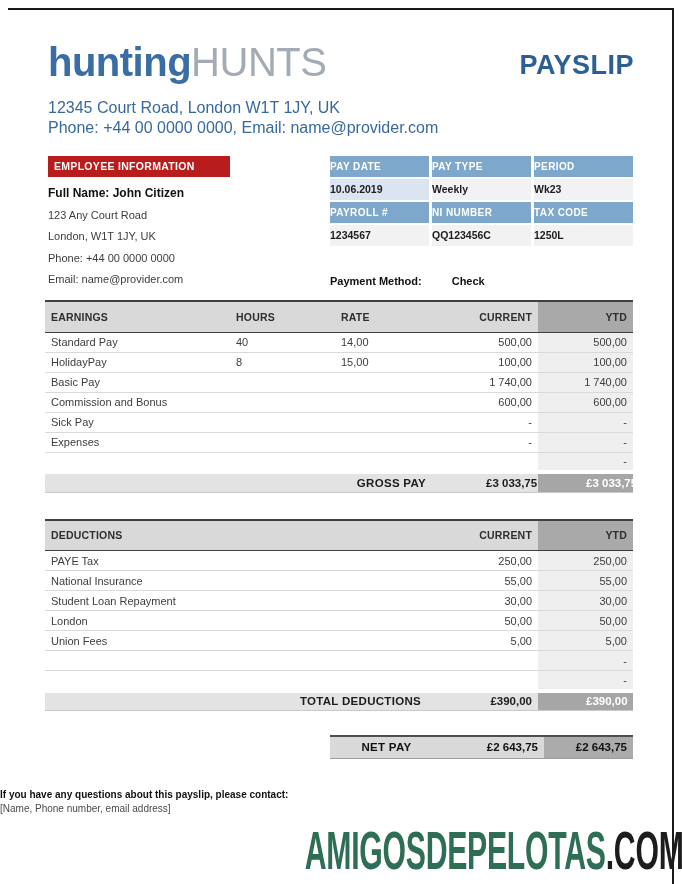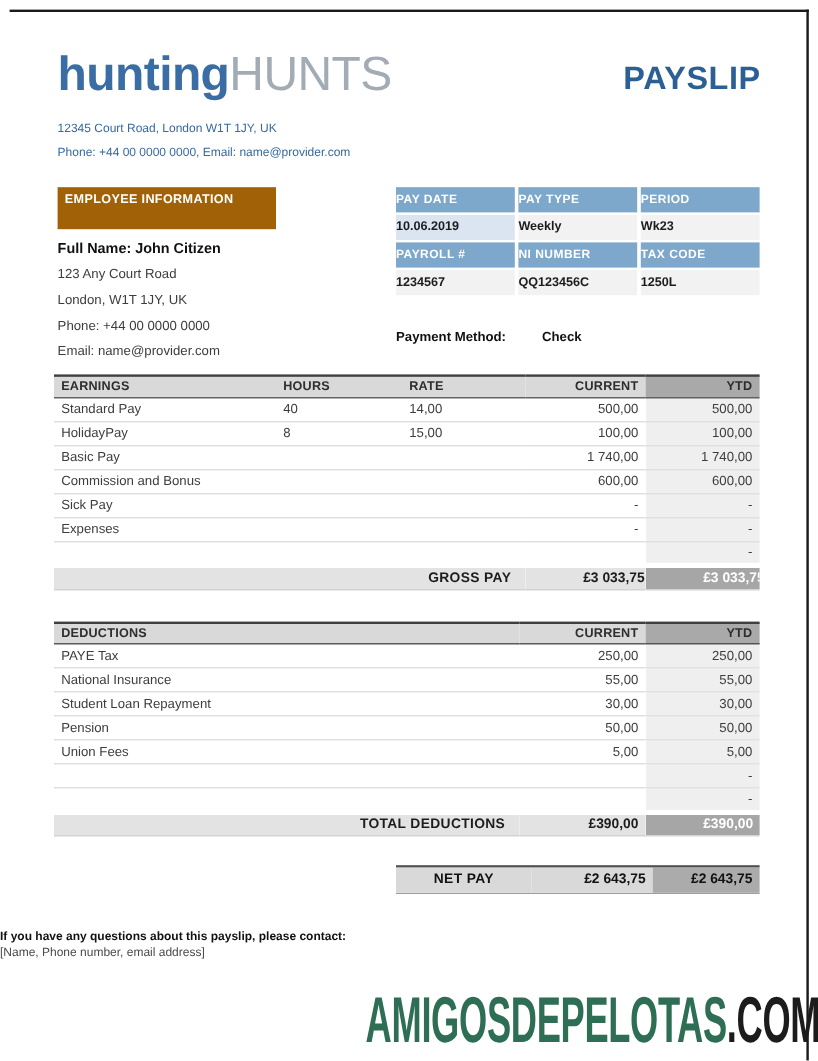--- a/index.html
+++ b/index.html
@@ -24,27 +24,27 @@
   
   .header {
     margin: 40px 48px 0 48px;
     display: flex; justify-content: space-between; align-items: flex-start; text-align: right;
   }
   .logo { font-size: 40px; line-height: 44px; letter-spacing: -0.5px; }
   .logo-primary { color: #3a6da3; font-weight: bold; }
   .logo-secondary { color: #a3acb4; font-weight: normal; }
   .payslip-title { color: #2c5f94; font-weight: bold; font-size: 27px; line-height: 30px; margin-top: 10px; letter-spacing: 0.5px; }
 
-  .company-lines { margin: 14px 48px 0 48px; font-size: 10px; line-height: 20px; color: #37699f; }
+  .company-lines { margin: 14px 48px 0 48px; font-size: 16px; line-height: 20px; color: #37699f; }
 
   
   .info-row { margin: 18px 48px 0 48px; display: flex; }
   .employee-col { width: 282px; }
   .employee-header {
-    width: 182px; height: 35px; background: #a16207; color: #ffffff;
+    width: 182px; height: 21px; background: #b91c1c; color: #ffffff;
     font-size: 10.5px; font-weight: bold; line-height: 21px; padding-left: 6px;
     letter-spacing: 0.3px;
   }
   .emp-fullname { margin-top: 10px; font-size: 12px; font-weight: bold; color: #111; line-height: 12px; }
   .emp-line { margin-top: 9px; font-size: 11px; color: #3d3d3d; line-height: 12px; }
   .emp-line + .emp-line, .emp-fullname + .emp-line { margin-top: 9.5px; }
   .employee-col > .emp-line { margin-top: 9.5px; }
 
   .pay-col { width: 303px; }
   .pay-grid { display: grid; grid-template-columns: repeat(3, 99px); gap: 2px 3px; width: 303px; }
@@ -55,21 +55,21 @@
   .payment-method { margin-top: 29px; font-size: 11px; color: #111; font-weight: bold; }
   .pm-value { margin-left: 30px; }
 
   
   table { border-collapse: collapse; width: 588px; margin-left: 45px; table-layout: fixed; }
   .earnings-table { margin-top: 13px; }
   .deductions-table { margin-top: 26px; }
   th {
     background: #d9d9d9; color: #2e2e2e; font-size: 10.5px; font-weight: bold;
     border-top: 2px solid #3f3f3f; border-bottom: 1px solid #3f3f3f;
-    padding: 0 6px; height: 18px; text-align: left; letter-spacing: 0.2px;
+    padding: 0 6px; height: 31px; text-align: left; letter-spacing: 0.2px;
   }
   th.num, td.num { text-align: right; }
   th.col-ytd { background: #a9a9a9; }
   td {
     font-size: 11px; color: #3d3d3d; padding: 0 6px; height: 20px;
     border-bottom: 1px solid #d9d9d9; overflow: hidden; white-space: nowrap;
   }
   td.col-ytd { background: #efefef; }
   tr.total-row td {
     background: #e3e3e3; color: #1c1c1c; font-weight: bold; font-size: 11.5px;
@@ -250,21 +250,21 @@
         <td>National Insurance</td>
         <td class="num">55,00</td>
         <td class="num col-ytd">55,00</td>
       </tr>
       <tr>
         <td>Student Loan Repayment</td>
         <td class="num">30,00</td>
         <td class="num col-ytd">30,00</td>
       </tr>
       <tr>
-        <td>Pension</td>
+        <td>London</td>
         <td class="num">50,00</td>
         <td class="num col-ytd">50,00</td>
       </tr>
       <tr>
         <td>Union Fees</td>
         <td class="num">5,00</td>
         <td class="num col-ytd">5,00</td>
       </tr>
       <tr>
         <td></td>

